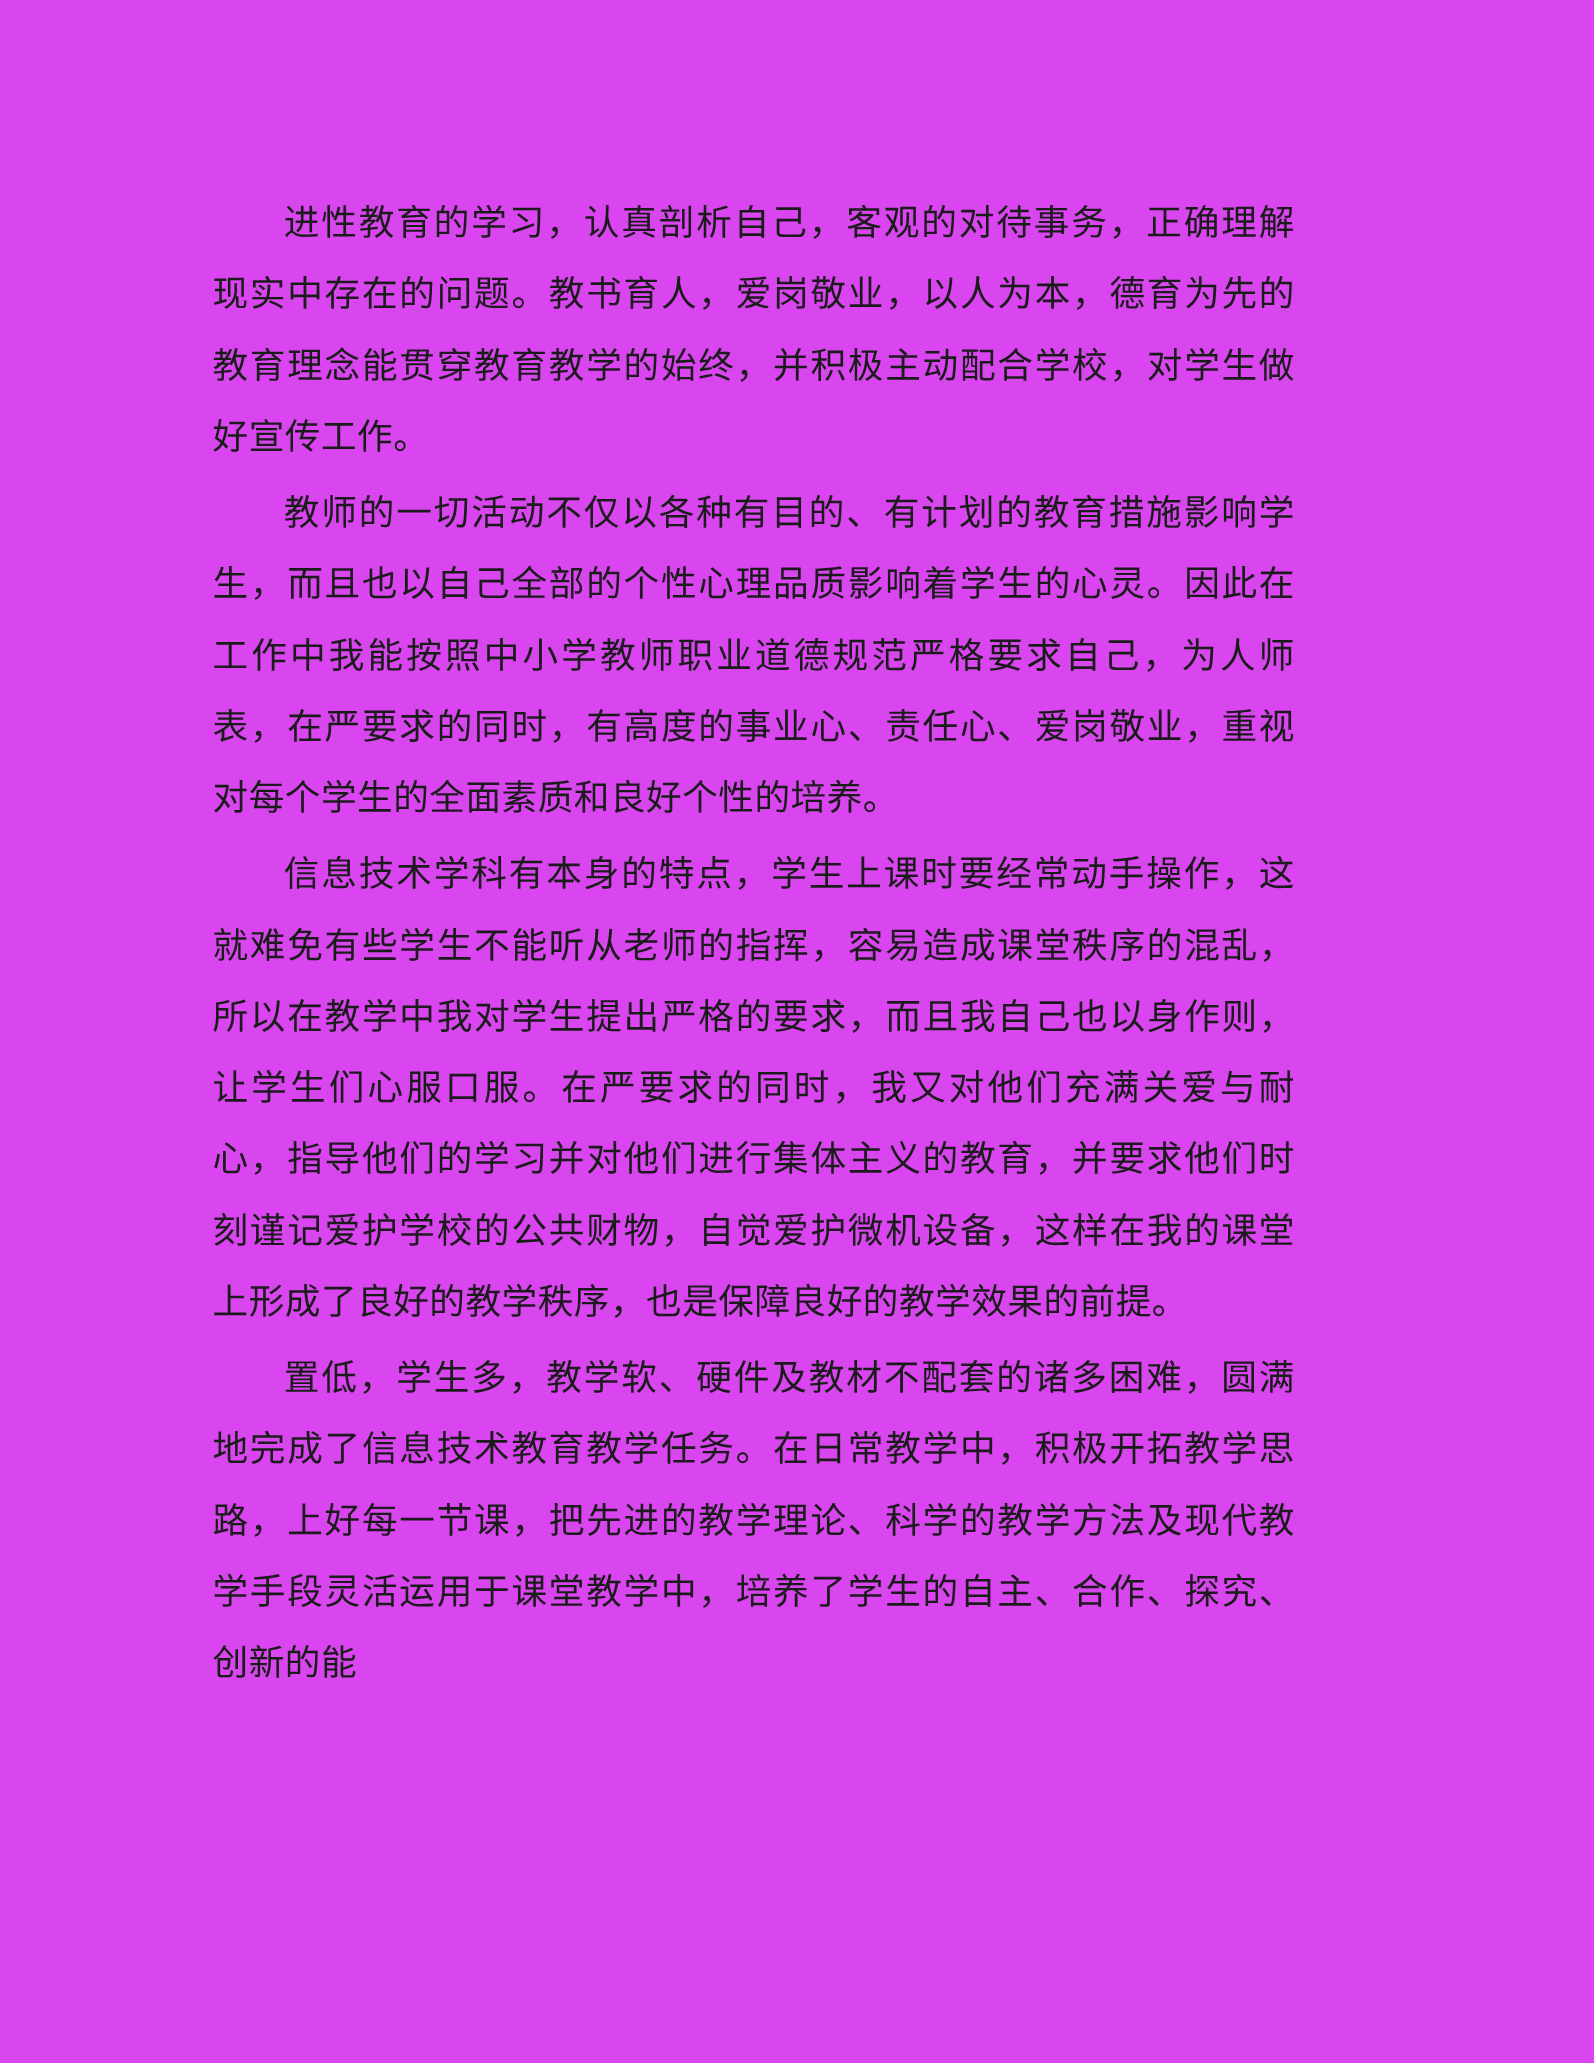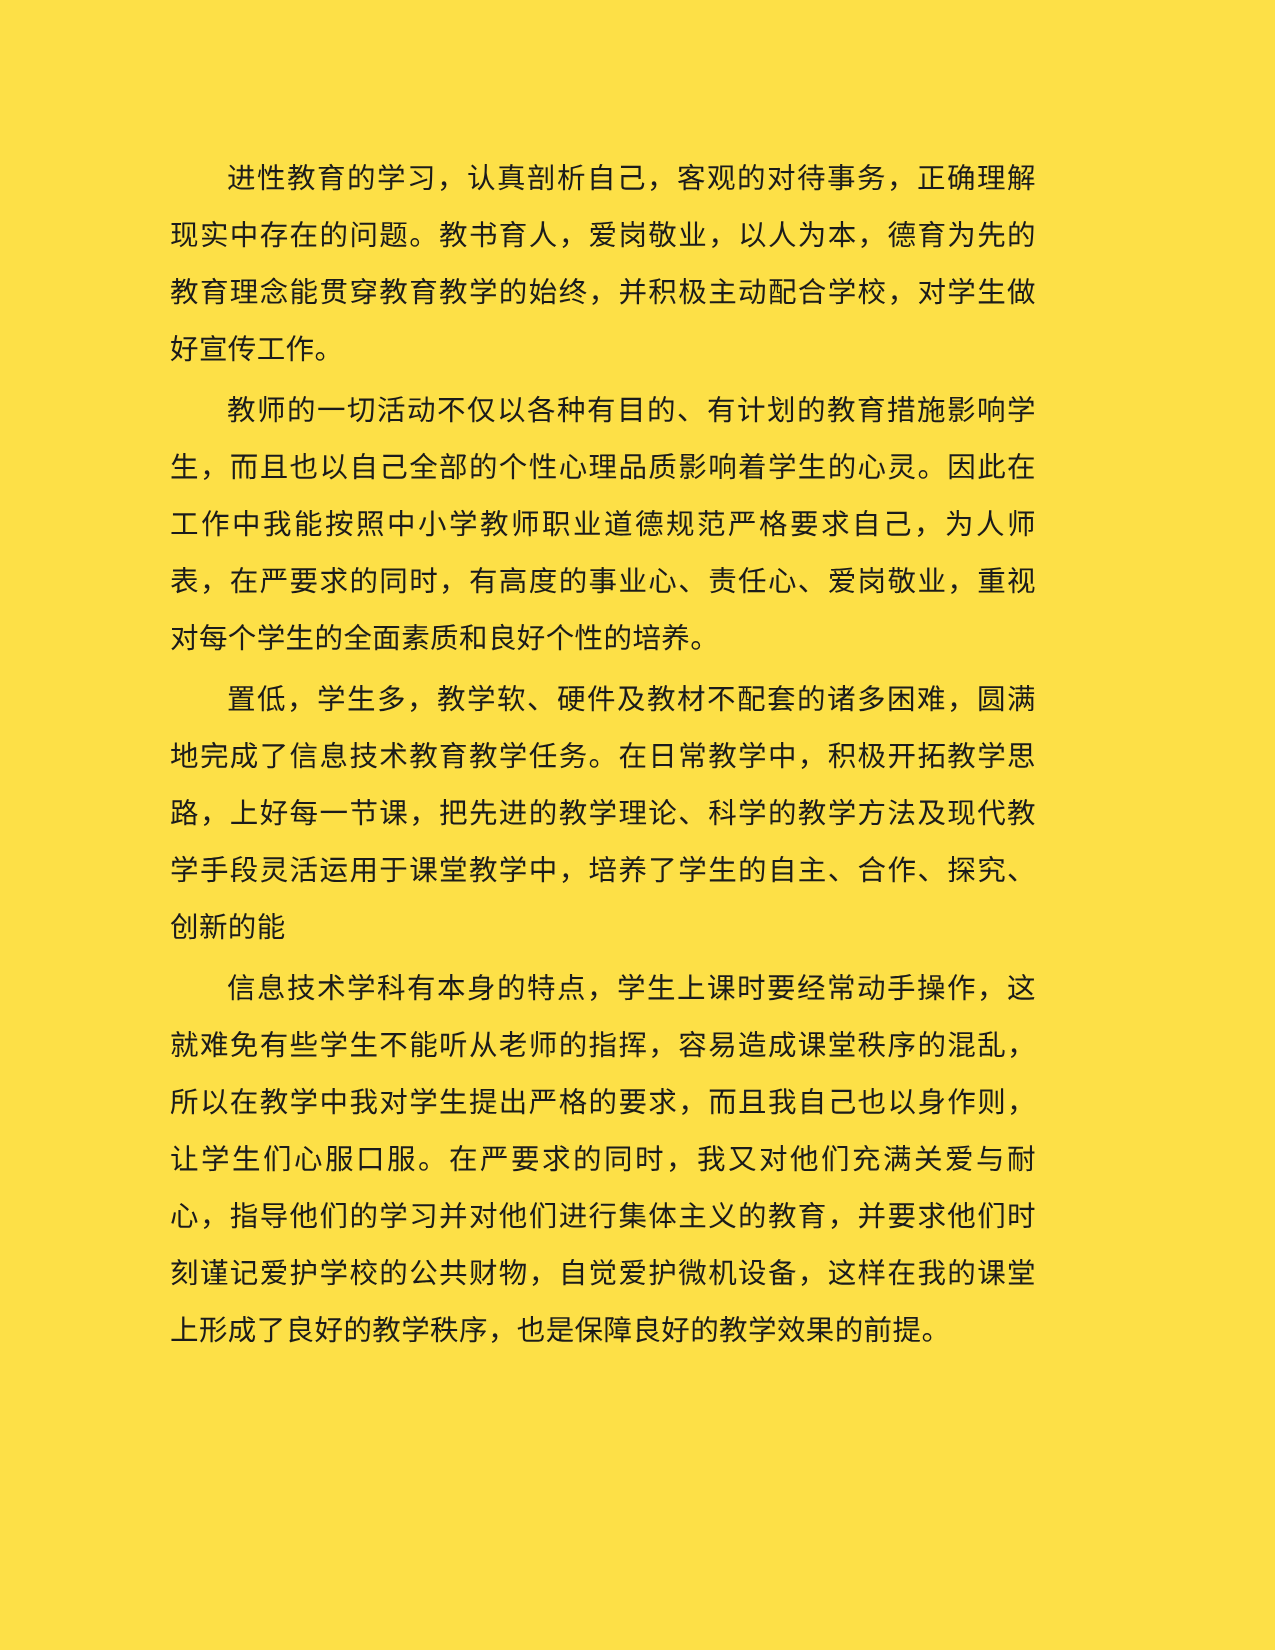--- a/index.html
+++ b/index.html
@@ -5,21 +5,21 @@
 <style>
   html, body {
     margin: 0;
     padding: 0;
     background: #ffffff;
   }
   .page {
     position: relative;
     width: 1275px;
     height: 1650px;
-    background: #fde047;
+    background: #d946ef;
     margin: 0 auto;
     overflow: hidden;
   }
   .doc-body {
     position: absolute;
     left: 170px;
     top: 150px;
     width: 866px;
   }
   p.para {
@@ -35,16 +35,16 @@
     word-break: break-all;
   }
 </style>
 </head>
 <body>
 
 <div class="page">
   <div class="doc-body">
     <p class="para">进性教育的学习，认真剖析自己，客观的对待事务，正确理解现实中存在的问题。教书育人，爱岗敬业，以人为本，德育为先的教育理念能贯穿教育教学的始终，并积极主动配合学校，对学生做好宣传工作。</p>
     <p class="para">教师的一切活动不仅以各种有目的、有计划的教育措施影响学生，而且也以自己全部的个性心理品质影响着学生的心灵。因此在工作中我能按照中小学教师职业道德规范严格要求自己，为人师表，在严要求的同时，有高度的事业心、责任心、爱岗敬业，重视对每个学生的全面素质和良好个性的培养。</p>
+    <p class="para">信息技术学科有本身的特点，学生上课时要经常动手操作，这就难免有些学生不能听从老师的指挥，容易造成课堂秩序的混乱，所以在教学中我对学生提出严格的要求，而且我自己也以身作则，让学生们心服口服。在严要求的同时，我又对他们充满关爱与耐心，指导他们的学习并对他们进行集体主义的教育，并要求他们时刻谨记爱护学校的公共财物，自觉爱护微机设备，这样在我的课堂上形成了良好的教学秩序，也是保障良好的教学效果的前提。</p>
     <p class="para">置低，学生多，教学软、硬件及教材不配套的诸多困难，圆满地完成了信息技术教育教学任务。在日常教学中，积极开拓教学思路，上好每一节课，把先进的教学理论、科学的教学方法及现代教学手段灵活运用于课堂教学中，培养了学生的自主、合作、探究、创新的能</p>
-    <p class="para">信息技术学科有本身的特点，学生上课时要经常动手操作，这就难免有些学生不能听从老师的指挥，容易造成课堂秩序的混乱，所以在教学中我对学生提出严格的要求，而且我自己也以身作则，让学生们心服口服。在严要求的同时，我又对他们充满关爱与耐心，指导他们的学习并对他们进行集体主义的教育，并要求他们时刻谨记爱护学校的公共财物，自觉爱护微机设备，这样在我的课堂上形成了良好的教学秩序，也是保障良好的教学效果的前提。</p>
   </div>
 </div>
 
 </body></html>

